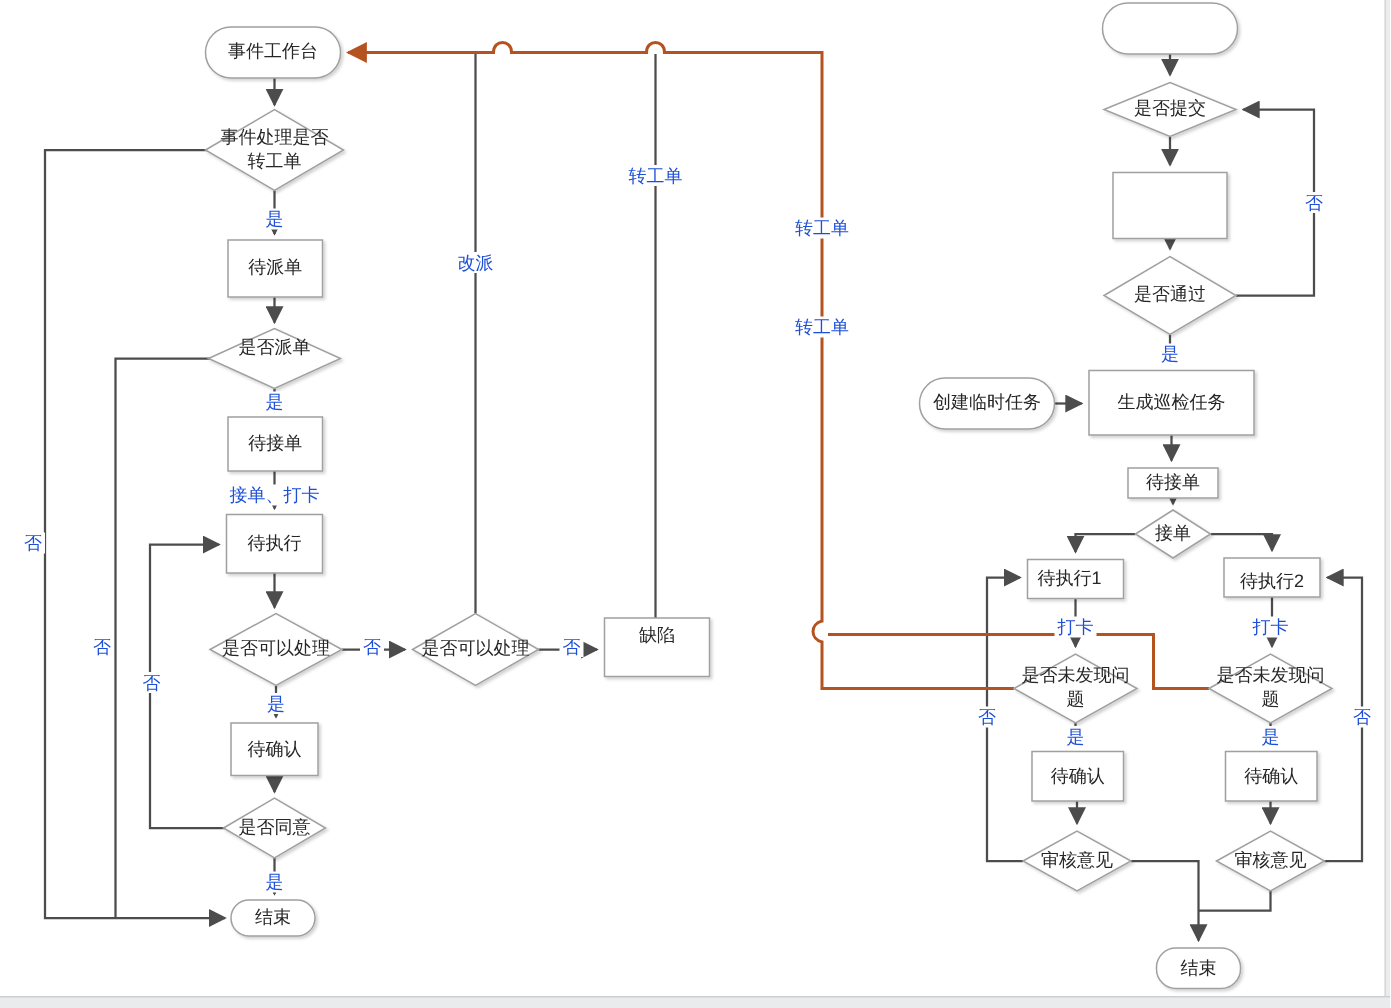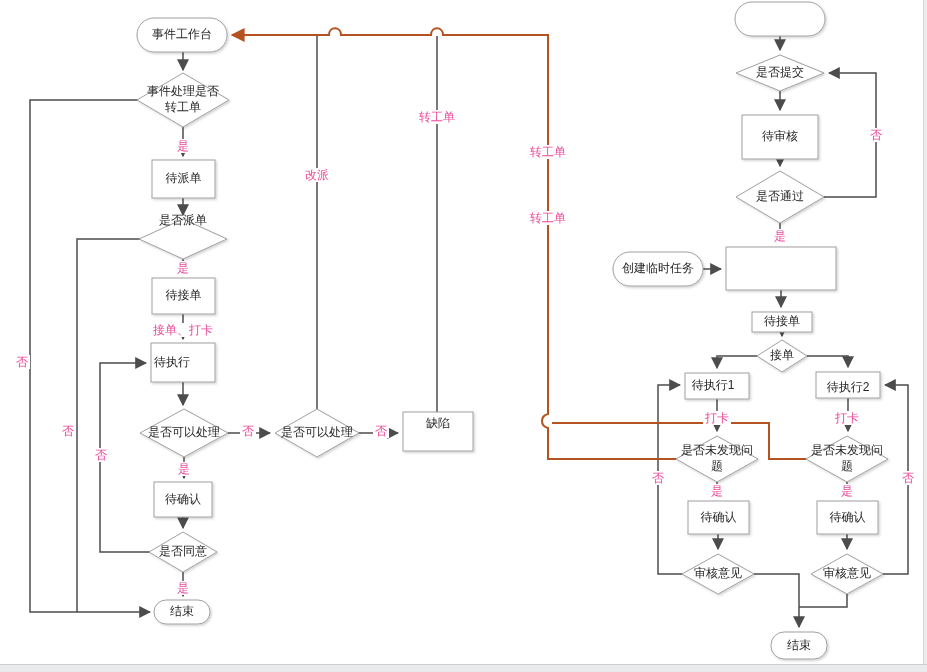--- a/index.html
+++ b/index.html
@@ -11,21 +11,21 @@
   }
   #wires{position:absolute;left:0;top:0;width:927px;height:672px;}
   .nt{
     position:absolute;display:flex;align-items:center;justify-content:center;
     text-align:center;font-size:12px;line-height:1.3;color:#262626;
     cursor:default;user-select:none;
   }
   .el{
     position:absolute;transform:translate(-50%,-50%);
     background:#ffffff;padding:0 2px;font-size:12px;line-height:14px;
-    color:#ec4899;white-space:nowrap;user-select:none;
+    color:#1d4ed8;white-space:nowrap;user-select:none;
   }
   .bottom-chrome{
     position:absolute;left:0;right:0;top:664px;height:8px;
     background:#e9ebec;border-top:1px solid #cdd0d2;
   }
   .right-chrome{
     position:absolute;top:0;right:0;width:3px;height:664px;
     background:#ececec;border-left:1px solid #d6d7d8;
   }
 </style>
@@ -125,34 +125,34 @@
       <rect x="817" y="501" width="61" height="33"></rect>
       <polygon points="682,574 718,554 754,574 718,594"></polygon>
       <polygon points="811,574 847,554 883,574 847,594"></polygon>
       <rect x="771" y="632" width="56" height="27" rx="13"></rect>
     </g>
   </svg>
 
   <div class="nt" style="left:137px;top:18px;width:90px;height:34px">事件工作台</div>
   <div class="nt" style="left:145px;top:73px;width:76px;height:54px">事件处理是否转工单</div>
   <div class="nt" style="left:152px;top:160px;width:63px;height:38px">待派单</div>
-  <div class="nt" style="left:139px;top:201px;width:88px;height:40px">是否派单</div>
+  <div class="nt" style="left:139px;top:212px;width:88px;height:40px">是否派单</div>
   <div class="nt" style="left:152px;top:278px;width:63px;height:36px">待接单</div>
-  <div class="nt" style="left:140px;top:343px;width:64px;height:39px">待执行</div>
+  <div class="nt" style="left:151px;top:343px;width:64px;height:39px">待执行</div>
   <div class="nt" style="left:140px;top:409px;width:88px;height:48px">是否可以处理</div>
   <div class="nt" style="left:154px;top:482px;width:58px;height:35px">待确认</div>
   <div class="nt" style="left:149px;top:532px;width:68px;height:40px">是否同意</div>
   <div class="nt" style="left:154px;top:600px;width:56px;height:24px">结束</div>
   <div class="nt" style="left:275px;top:409px;width:84px;height:48px">是否可以处理</div>
   <div class="nt" style="left:403px;top:412px;width:70px;height:24px">缺陷</div>
 
   <div class="nt" style="left:736px;top:55px;width:88px;height:36px">是否提交</div>
-  <div class="nt" style="left:742px;top:115px;width:76px;height:44px">待审核</div>
   <div class="nt" style="left:736px;top:171px;width:88px;height:52px">是否通过</div>
   <div class="nt" style="left:613px;top:252px;width:90px;height:34px">创建临时任务</div>
+  <div class="nt" style="left:726px;top:247px;width:110px;height:43px">生成巡检任务</div>
   <div class="nt" style="left:752px;top:312px;width:60px;height:20px">待接单</div>
   <div class="nt" style="left:757px;top:340px;width:50px;height:32px">接单</div>
   <div class="nt" style="left:685px;top:373px;width:56px;height:26px">待执行1</div>
   <div class="nt" style="left:816px;top:372px;width:64px;height:32px">待执行2</div>
   <div class="nt" style="left:680px;top:436px;width:74px;height:46px">是否未发现问题</div>
   <div class="nt" style="left:810px;top:436px;width:74px;height:46px">是否未发现问题</div>
   <div class="nt" style="left:688px;top:501px;width:61px;height:33px">待确认</div>
   <div class="nt" style="left:817px;top:501px;width:61px;height:33px">待确认</div>
   <div class="nt" style="left:682px;top:554px;width:72px;height:40px">审核意见</div>
   <div class="nt" style="left:811px;top:554px;width:72px;height:40px">审核意见</div>

